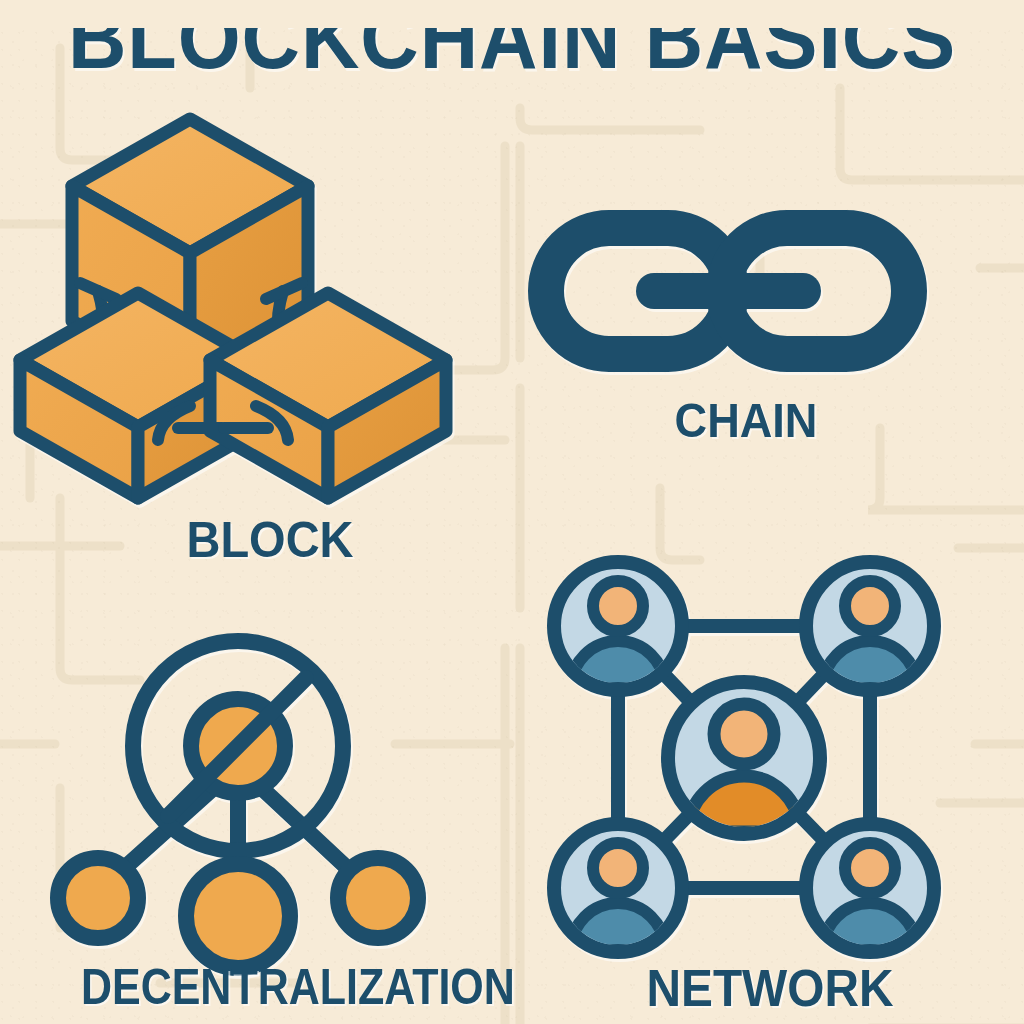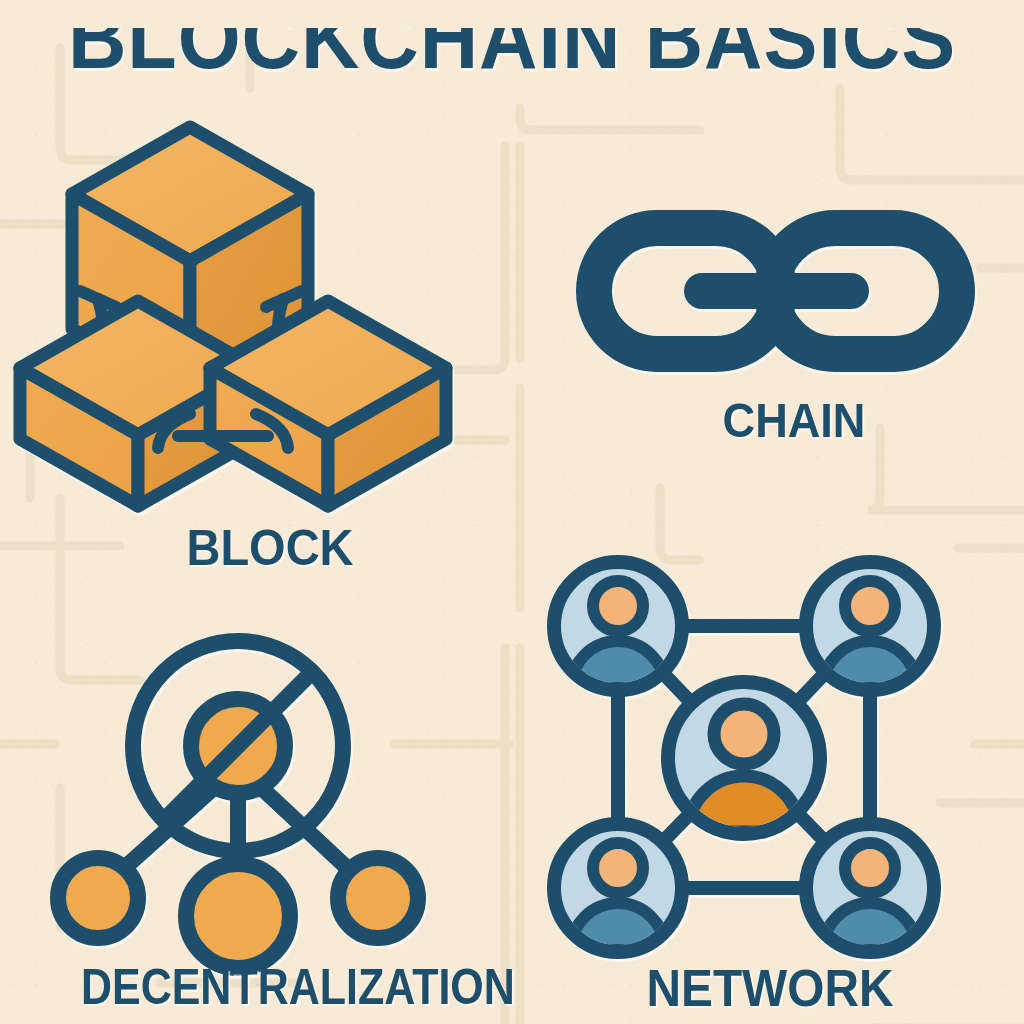--- a/index.html
+++ b/index.html
@@ -75,22 +75,22 @@
     width: 100%;
     text-align: center;
     font-family: "Liberation Sans", sans-serif;
     font-weight: bold;
     color: #1D4E6B;
     letter-spacing: 0px;
     white-space: nowrap;
     text-shadow: 2px 2px 0 rgba(255,255,255,.6);
   }
 
-  #quad-block      { left: 40px;  top: 86px;  width: 460px; height: 490px; }
-  #quad-chain      { left: 564px; top: 170px; width: 460px; height: 270px; }
+  #quad-block      { left: 40px;  top: 78px;  width: 460px; height: 490px; }
+  #quad-chain      { left: 516px; top: 170px; width: 460px; height: 270px; }
   #quad-decentral  { left: 48px;  top: 600px; width: 470px; height: 420px; }
   #quad-network    { left: 540px; top: 530px; width: 460px; height: 490px; }
 
   #caption-block     { top: 405px; font-size: 50px; transform: scaleX(.94); }
   #caption-chain     { top: 195px; font-size: 48px; transform: scaleX(.94); }
   #caption-decentral { top: 330px; font-size: 50px; transform: scaleX(.86); }
   #caption-network   { top: 400px; font-size: 52px; transform: scaleX(.92); }
 
   svg { display: block; overflow: visible; }
   .drop {

